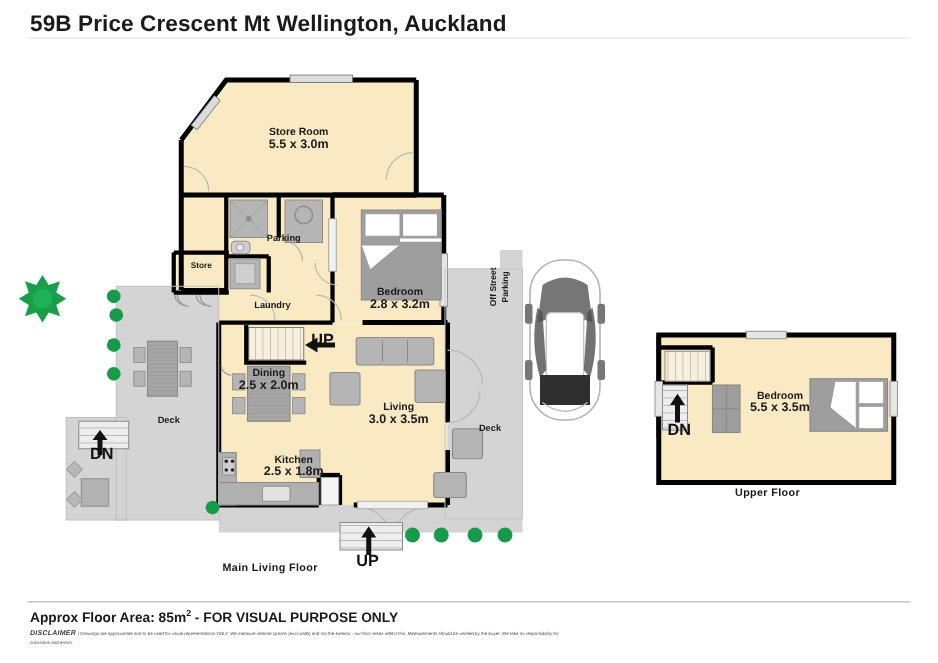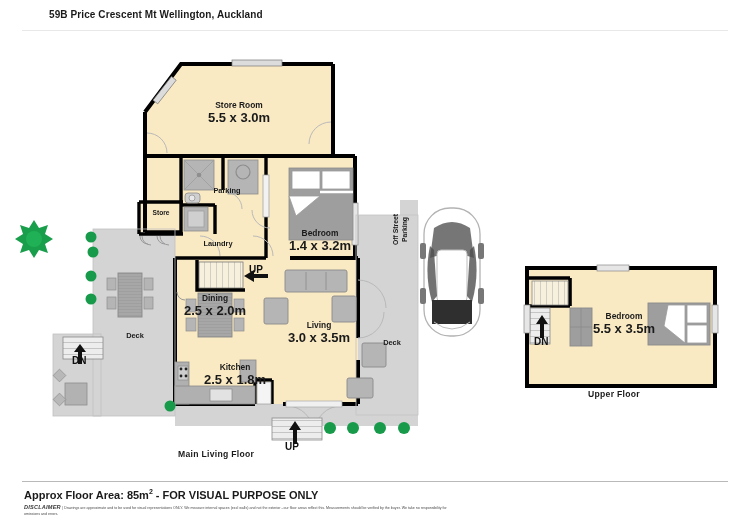--- a/index.html
+++ b/index.html
@@ -6,22 +6,22 @@
   body{
     width:750px;height:530px;background:#ffffff;
     font-family:"Liberation Sans", sans-serif;
     position:relative;overflow:hidden;
     -webkit-font-smoothing:antialiased;
   }
   #plan{position:absolute;left:0;top:0;width:750px;height:530px;}
 
   .title{
     position:absolute;left:24px;top:9px;
-    font-size:10px;font-weight:bold;color:#1a1a1a;
-    letter-spacing:0.1px;white-space:nowrap;margin-left:25px;
+    font-size:18px;font-weight:bold;color:#1a1a1a;
+    letter-spacing:0.1px;white-space:nowrap;
   }
   .hr-top{position:absolute;left:22px;top:30px;width:706px;height:1px;background:#e8e8e8;}
   .hr-bot{position:absolute;left:22px;top:481px;width:706px;height:1px;background:#b9b9b9;}
 
   .footer-area{
     position:absolute;left:24px;top:488px;width:700px;
     font-size:11px;font-weight:bold;color:#1a1a1a;
   }
   .footer-area sup{font-size:7px;vertical-align:super;}
   .disclaimer{
@@ -34,33 +34,33 @@
     letter-spacing:0.2px;margin-right:1.5px;
   }
 
   
   .lbl{
     position:absolute;color:#1a1a1a;font-weight:bold;
     text-align:center;line-height:1.22;white-space:nowrap;
     pointer-events:none;
   }
   .lbl .nm{display:block;font-size:8.4px;}
-  .lbl .dm{display:block;font-size:13px;}
+  .lbl .dm{display:block;font-size:10px;}
   .lbl.small .nm{font-size:7.4px;}
   .lbl.tiny .nm{font-size:6.6px;}
   .lbl.vert{
     transform:rotate(-90deg);transform-origin:left top;
     font-size:6.8px;line-height:1.3;
   }
   .floorlbl{
     position:absolute;font-size:8.6px;font-weight:bold;color:#1a1a1a;
     white-space:nowrap;letter-spacing:0.3px;
   }
   .dirlbl{
-    position:absolute;font-size:10px;font-weight:bold;color:#111;
+    position:absolute;font-size:13px;font-weight:bold;color:#111;
     white-space:nowrap;
     text-align:center;
   }
 </style>
 </head>
 <body>
 
 <div class="title">59B Price Crescent Mt Wellington, Auckland</div>
 <div class="hr-top"></div>
 
@@ -338,21 +338,21 @@
 <div class="lbl tiny" style="left:143px;top:209px;width:36px;">
   <span class="nm">Store</span>
 </div>
 
 <div class="lbl small" style="left:190px;top:239px;width:56px;">
   <span class="nm">Laundry</span>
 </div>
 
 <div class="lbl" style="left:287px;top:228px;width:66px;">
   <span class="nm">Bedroom</span>
-  <span class="dm">1.4 x 3.2m</span>
+  <span class="dm">2.8 x 3.2m</span>
 </div>
 
 <div class="lbl" style="left:183px;top:293px;width:64px;">
   <span class="nm">Dining</span>
   <span class="dm">2.5 x 2.0m</span>
 </div>
 
 <div class="lbl" style="left:287px;top:320px;width:64px;">
   <span class="nm">Living</span>
   <span class="dm">3.0 x 3.5m</span>

